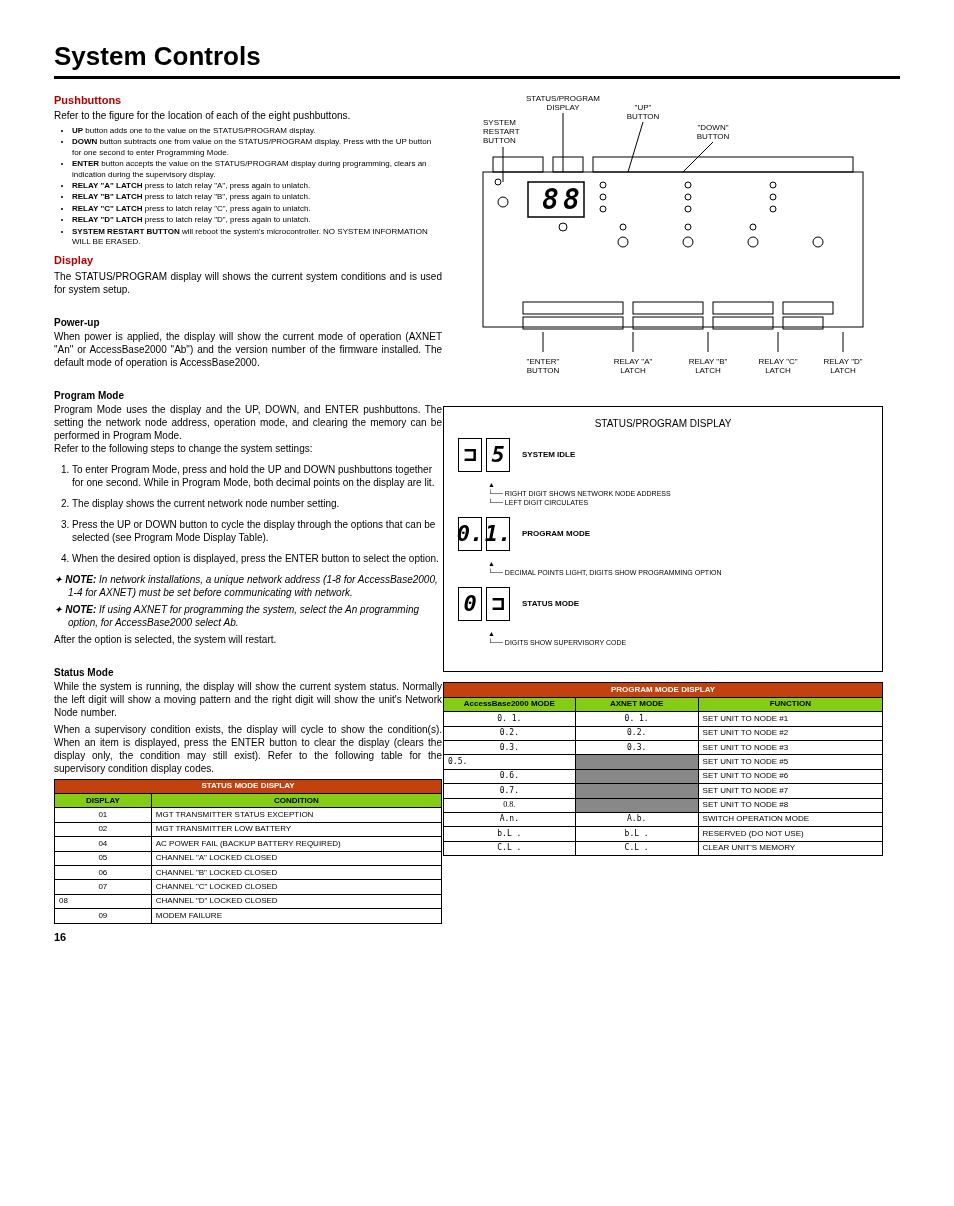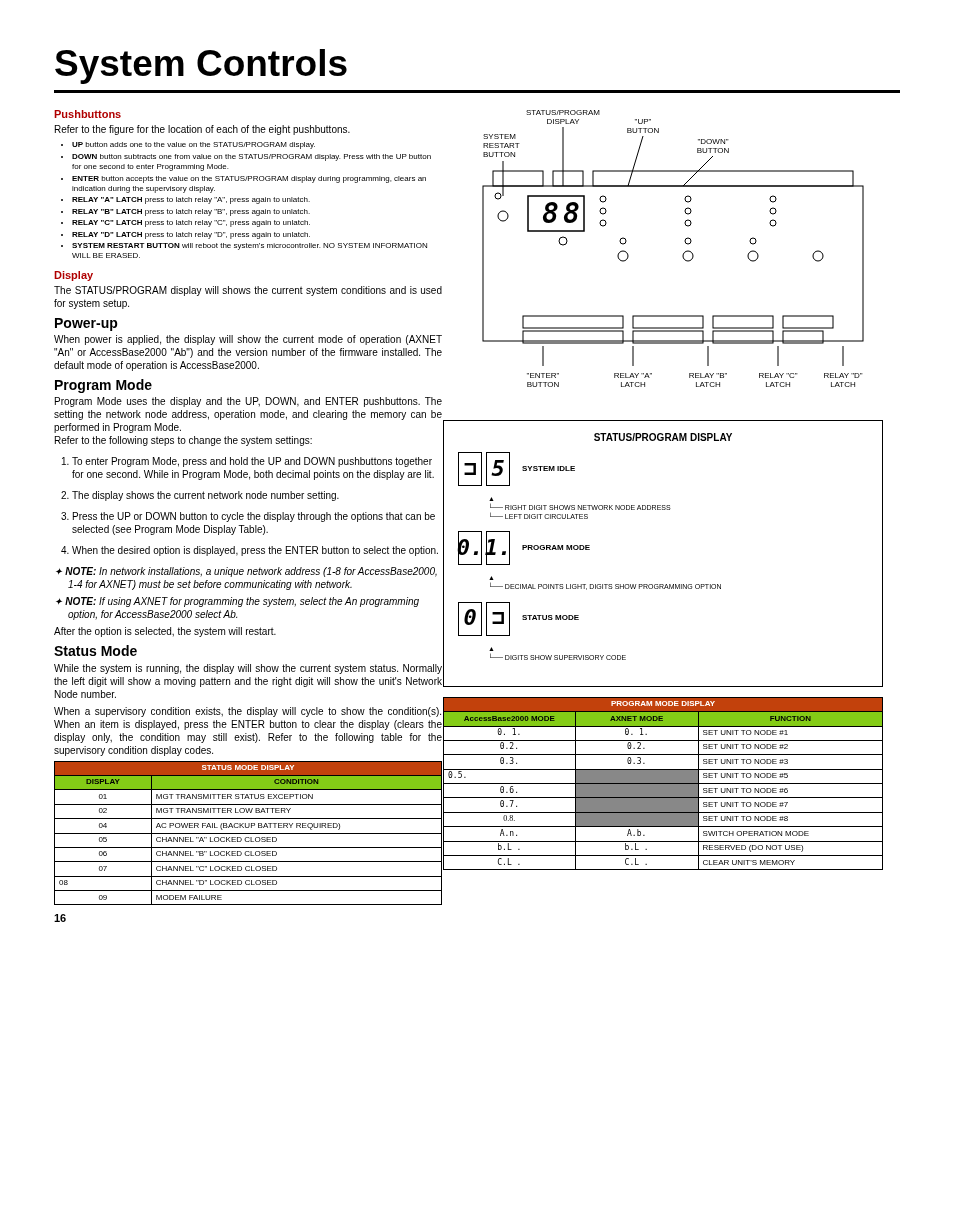--- a/index.html
+++ b/index.html
@@ -1,39 +1,39 @@
 <!DOCTYPE html>
 <html><head>
 <meta charset="utf-8">
 <style>
   body{font-family:Arial,Helvetica,sans-serif;margin:0;padding:40px 54px;width:846px;font-size:10px;color:#000;line-height:1.3}
-  .title{font-size:37px;font-weight:900;margin:0 0 2px 0;font-family:Arial Black,Arial,sans-serif}
+  .title{font-size:26px;font-weight:900;margin:0 0 2px 0;font-family:Arial Black,Arial,sans-serif}
   .rule-thick{border:none;border-top:3px solid #000;margin:0 0 8px 0}
   .cols{display:flex;gap:1px}
   .col-l{width:388px}
   .col-r{width:440px}
   .sect{color:#B00000;font-weight:bold;font-size:11px;margin:6px 0 2px 0}
   .body{font-size:10px;text-align:justify}
   ul.pb{margin:4px 0 4px 18px;padding:0}
   ul.pb li{font-size:8px;margin:1px 0}
   .bold{font-weight:bold}
-  .sub{font-weight:bold;font-size:14px;margin:4px 0 1px 0}
+  .sub{font-weight:bold;font-size:10px;margin:20px 0 1px 0}
   ol.steps{margin:4px 0 4px 18px;padding:0;font-size:10px}
   ol.steps li{margin:8px 0}
   .note{font-size:10px;font-style:italic;margin:4px 0 4px 14px;text-indent:-14px}
   .note .nb{font-weight:bold;font-style:italic}
   table.tbl{border-collapse:collapse;width:100%;font-size:8px;margin-top:4px}
   table.tbl th,table.tbl td{border:1px solid #000;padding:1.5px 4px}
   table.tbl .hdr{background:#c2410c;color:#fff;text-align:center;font-weight:bold}
   table.tbl .hdr2{background:#84cc16;font-weight:bold;text-align:center}
   .pgno{font-weight:bold;font-size:11px;margin-top:6px}
   .fig-box{border:0;margin-bottom:16px}
   .diag{width:100%;height:300px}
   .status-box{border:1px solid #000;padding:10px 14px 14px 14px;margin-bottom:10px}
-  .sb-title{text-align:center;font-weight:bold;font-size:10px;margin-bottom:8px}
+  .sb-title{text-align:center;font-weight:normal;font-size:10px;margin-bottom:8px}
   .seg-row{display:flex;align-items:flex-start;margin:8px 0}
   .seg{border:1.5px solid #000;width:22px;height:32px;display:flex;align-items:center;justify-content:center;margin-right:4px;font-family:monospace;font-size:22px;font-weight:bold;font-style:italic}
   .seg-lbl{font-size:8px;font-weight:bold;margin-left:8px;align-self:center}
   .seg-note{font-size:7px;margin:2px 0 10px 30px}
   .shaded{background:#888}
 </style>
 </head>
 <body>
 
 <h1 class="title">System Controls</h1>

